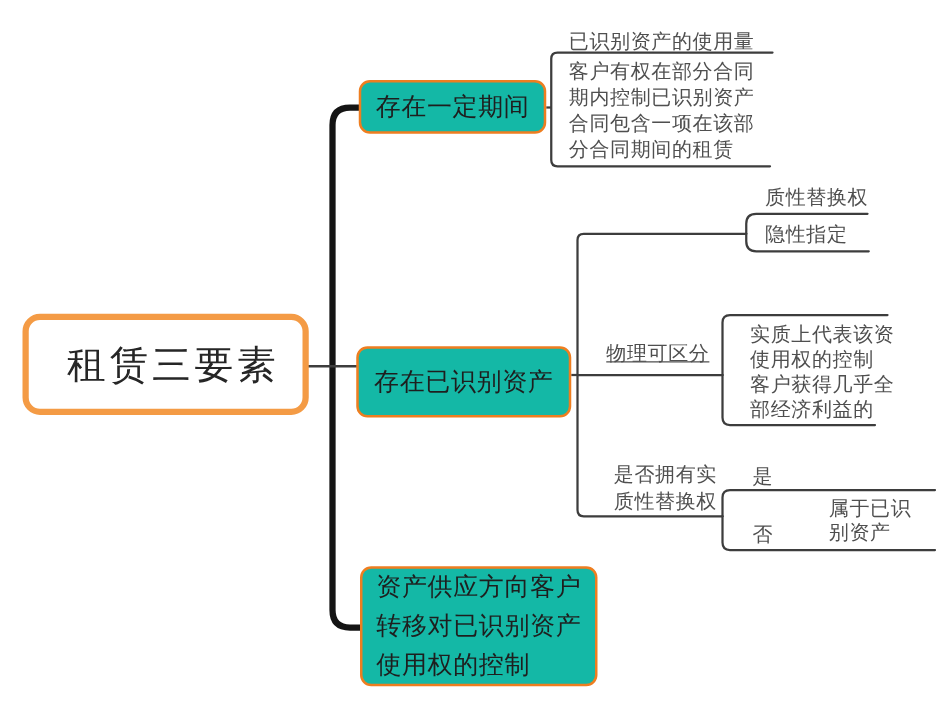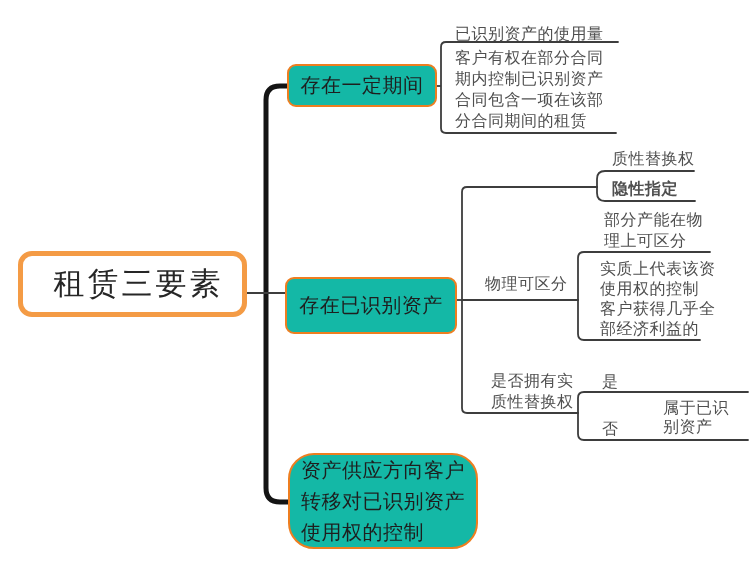--- a/index.html
+++ b/index.html
@@ -6,34 +6,34 @@
   .canvas{
     position:relative;width:752px;height:566px;background:#ffffff;
     font-family:"Liberation Sans","DejaVu Sans",sans-serif;overflow:hidden;
   }
   .lines{position:absolute;left:0;top:0;width:752px;height:566px;}
   .node{
     position:absolute;color:#4f4f4f;font-size:16px;line-height:21px;
     white-space:pre-line;letter-spacing:0.5px;
   }
   .root{
-    position:absolute;left:18px;top:251px;width:229px;height:66px;
+    position:absolute;left:18px;top:251px;width:229px;height:81px;
     background:#ffffff;border:5px solid #F49B45;border-radius:14px;
     box-sizing:border-box;display:flex;align-items:center;justify-content:center;
     font-size:31px;color:#262626;letter-spacing:3px;white-space:nowrap;padding-left:12px;
   }
   .branch{
     position:absolute;background:#14b8a6;border:2px solid #EE7E20;border-radius:9px;
     box-sizing:border-box;display:flex;align-items:center;justify-content:center;
     font-size:20px;color:#1e1e1e;white-space:pre-line;letter-spacing:0.5px;
   }
   .b1{left:287px;top:64px;width:150px;height:43px;}
   .b2{left:285px;top:277px;width:172px;height:57px;}
   .b3{left:288px;top:453px;width:190px;height:96px;justify-content:flex-start;
-      padding-left:11px;line-height:31px;border-radius:26px;}
+      padding-left:11px;line-height:31px;}
 </style>
 </head>
 <body>
 
 <div class="canvas">
 
   <svg class="lines" viewBox="0 0 752 566" xmlns="http://www.w3.org/2000/svg">
 
     <path d="M 288 86 H 280 Q 266 86 266 100 V 488 Q 266 502 280 502 H 289" fill="none" stroke="#141414" stroke-width="5" stroke-linecap="round" stroke-linejoin="round"></path>
 
@@ -64,25 +64,23 @@
 转移对已识别资产
 使用权的控制</div>
 
   <div class="node" style="left:455px;top:47px;width:156px;">客户有权在部分合同
 期内控制已识别资产
 合同包含一项在该部
 分合同期间的租赁</div>
   <div class="node" style="left:455px;top:23px;">已识别资产的使用量</div>
 
   <div class="node" style="left:612px;top:148px;">质性替换权</div>
-  <div class="node" style="left:612px;top:178px;font-weight:bold;">隐性指定</div>
+  <div class="node" style="left:612px;top:178px;">隐性指定</div>
 
-  <div class="node" style="left:485px;top:273px;">物理可区分</div>
-  <div class="node" style="left:604px;top:209px;width:108px;">部分产能在物
-理上可区分</div>
+  <div class="node" style="left:485px;top:273px;text-decoration:underline;">物理可区分</div>
   <div class="node" style="left:600px;top:259px;width:122px;line-height:20px;">实质上代表该资
 使用权的控制
 客户获得几乎全
 部经济利益的</div>
 
   <div class="node" style="left:491px;top:370px;width:90px;">是否拥有实
 质性替换权</div>
   <div class="node" style="left:602px;top:371px;">是</div>
   <div class="node" style="left:602px;top:418px;">否</div>
   <div class="node" style="left:663px;top:398px;line-height:19px;">属于已识

